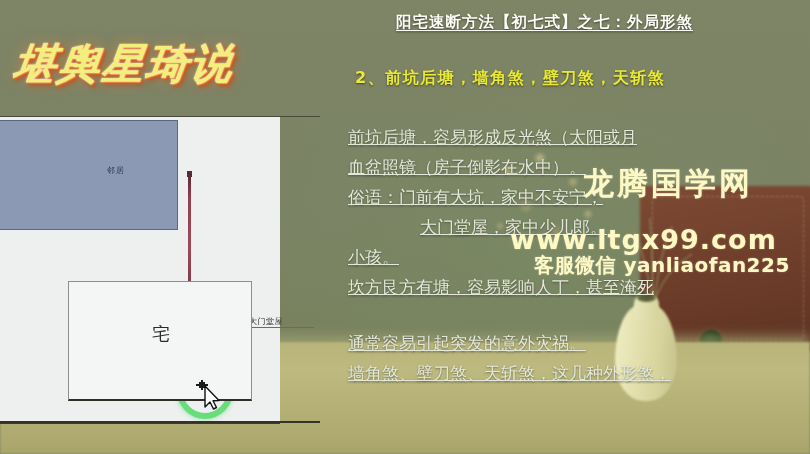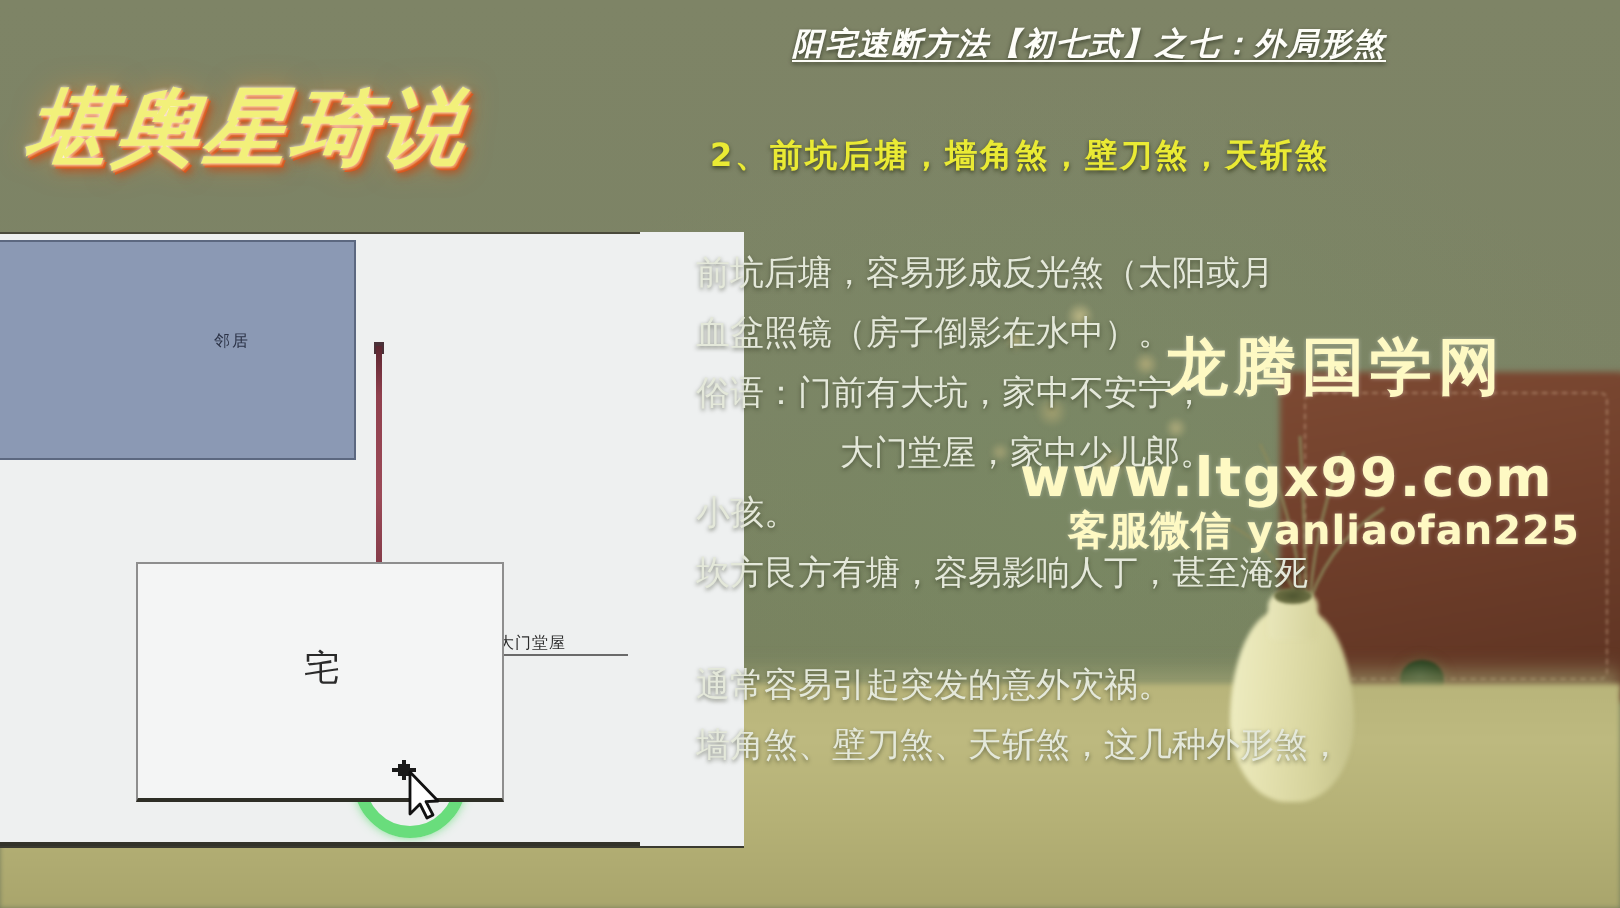--- a/index.html
+++ b/index.html
@@ -103,21 +103,21 @@
       1px 1px 0 #e8722a,
       2px 2px 0 #d8561c,
       3px 3px 5px rgba(200,60,10,0.75),
       0 0 14px rgba(255,140,40,0.55);
     transform: skewX(-7deg);
     white-space: nowrap;
   }
 
   
   #panel {
-    position: absolute; left: 0px; top: 116px; width: 372px; height: 307px;
+    position: absolute; left: 0px; top: 116px; width: 280px; height: 307px;
     background: #eef0f0;
     box-shadow: 0 1px 0 #3a3a30;
   }
   .panel-topline {
     position: absolute; left: 0; top: 0; width: 320px; height: 1px;
     background: #4a4a3c;
   }
   .panel-botline {
     position: absolute; left: 0; bottom: 0; width: 320px; height: 2px;
     background: #33332a;
@@ -177,21 +177,21 @@
   }
 
   
   #cursor {
     position: absolute; left: 196px; top: 264px; width: 26px; height: 30px;
   }
 
   
   #title {
     position: absolute; left: 396px; top: 12px;
-    font-size: 15.5px; font-weight: bold; font-style: italic;
+    font-size: 15.5px; font-weight: bold; 
     color: #fdfdf8;
     letter-spacing: 1px;
     text-decoration: underline;
     text-underline-offset: 3px;
     text-shadow: 0 1px 2px rgba(35,40,25,0.75);
     white-space: nowrap;
   }
   #subtitle {
     position: absolute; left: 355px; top: 68px;
     font-size: 16px; font-weight: bold;
@@ -200,20 +200,21 @@
     text-shadow: 0 1px 2px rgba(45,50,20,0.8);
     white-space: nowrap;
   }
 
   #body-text {
     position: absolute; left: 348px; top: 122px; width: 452px;
     font-size: 17px;
     line-height: 30px;
     color: #e4e8da;
     text-shadow: 0 1px 2px rgba(40,45,25,0.55);
+    text-decoration: underline;
   }
   #body-text .para { margin: 0; }
   #body-text .gap { height: 26px; }
   #body-text .indent { padding-left: 72px; }
 
   
   .wm {
     position: absolute;
     color: #fef9c3;
     font-weight: bold;

